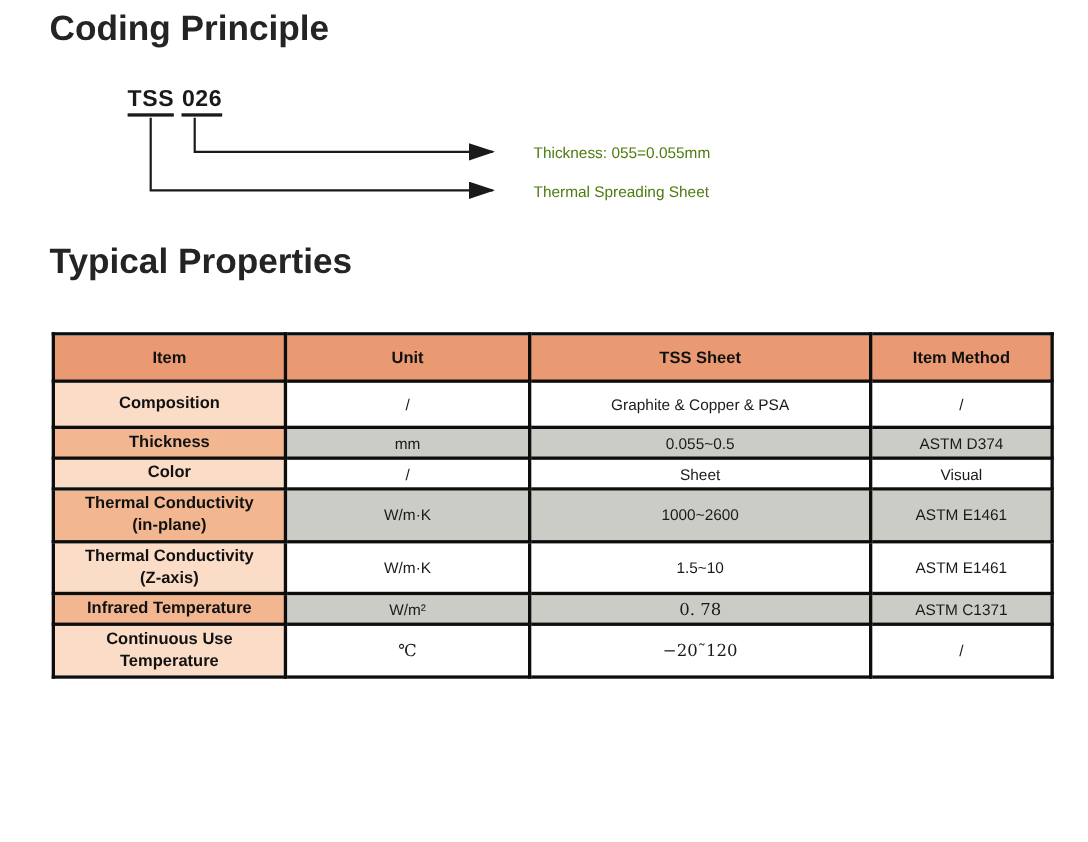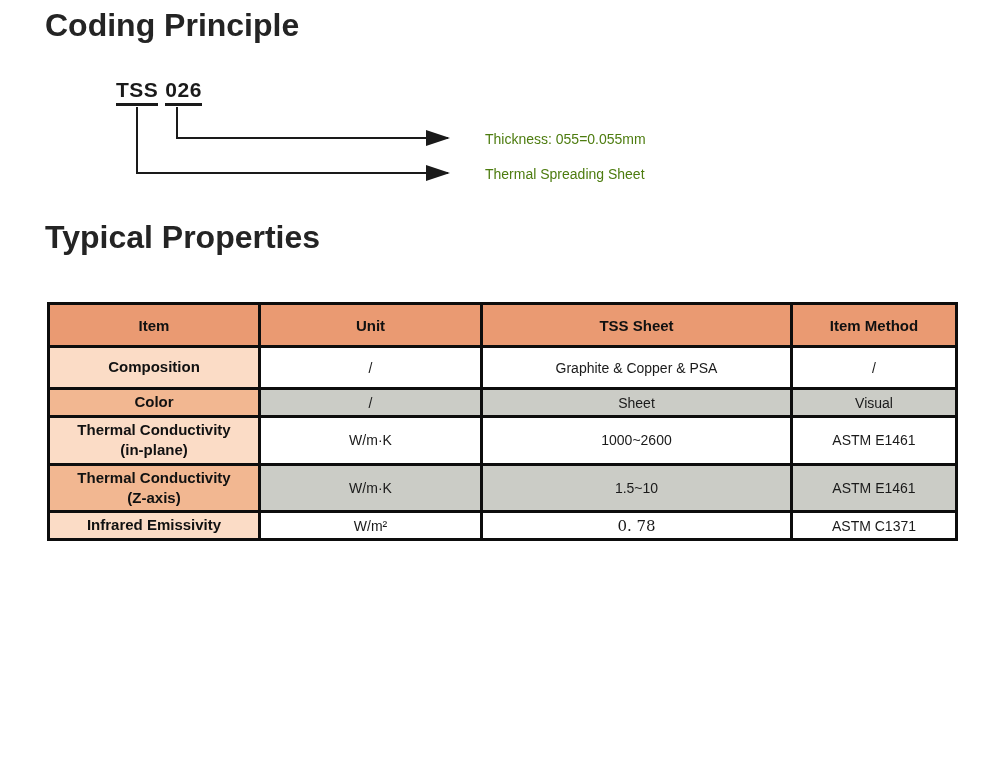--- a/index.html
+++ b/index.html
@@ -154,39 +154,52 @@
     </tr>
   </thead>
   <tbody>
     <tr class="tall">
       <td class="item-cell">Composition</td>
       <td>/</td>
       <td>Graphite &amp; Copper &amp; PSA</td>
       <td>/</td>
     </tr>
     <tr class="short">
+      <td class="item-cell">Thickness</td>
+      <td>mm</td>
+      <td>0.055~0.5</td>
+      <td>ASTM D374</td>
+    </tr>
+    <tr class="short">
       <td class="item-cell">Color</td>
       <td>/</td>
       <td>Sheet</td>
       <td>Visual</td>
     </tr>
     <tr class="tall">
       <td class="item-cell">Thermal Conductivity
 (in-plane)</td>
       <td>W/m·K</td>
       <td>1000~2600</td>
       <td>ASTM E1461</td>
     </tr>
     <tr class="tall">
       <td class="item-cell">Thermal Conductivity
 (Z-axis)</td>
       <td>W/m·K</td>
       <td>1.5~10</td>
       <td>ASTM E1461</td>
     </tr>
     <tr class="short">
-      <td class="item-cell">Infrared Emissivity</td>
+      <td class="item-cell">Infrared Temperature</td>
       <td>W/m²</td>
       <td class="serif">0. 78</td>
       <td>ASTM C1371</td>
     </tr>
+    <tr class="tall">
+      <td class="item-cell">Continuous Use
+Temperature</td>
+      <td class="serif">℃</td>
+      <td class="serif">−20˜120</td>
+      <td>/</td>
+    </tr>
   </tbody>
 </table>
 
 </body></html>

